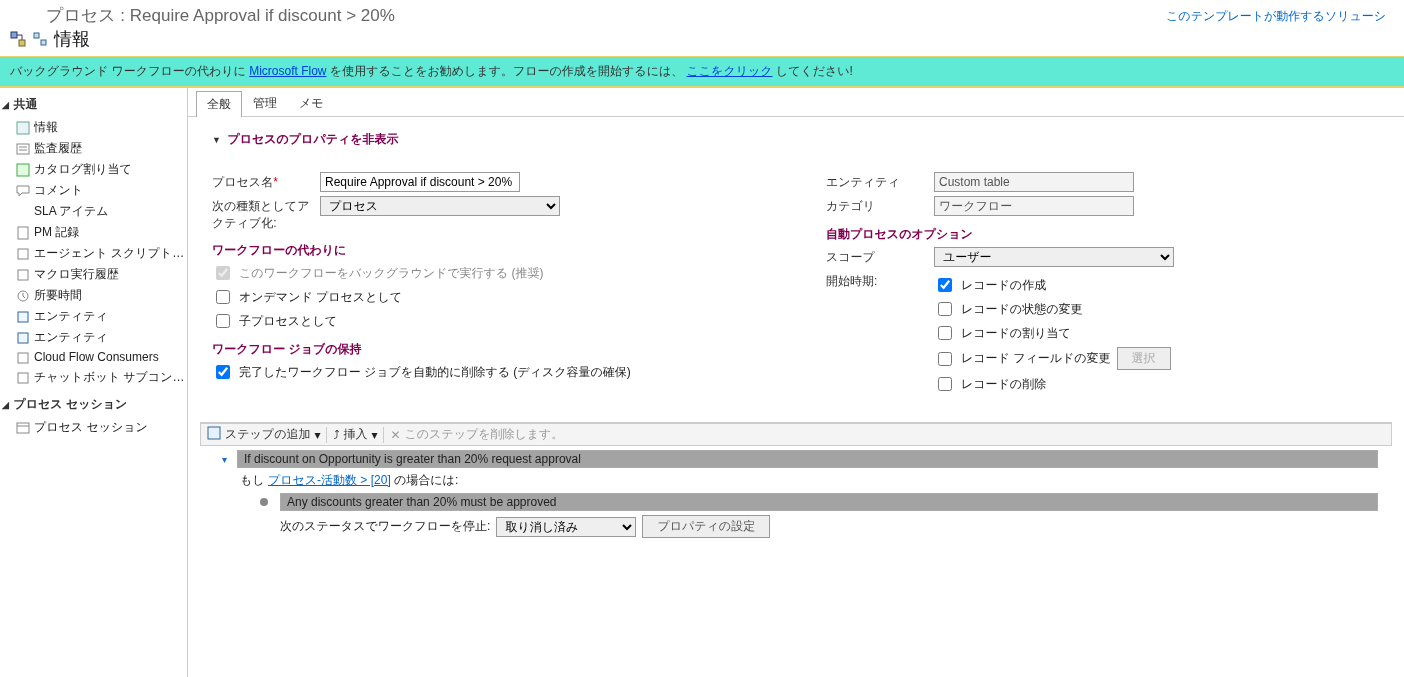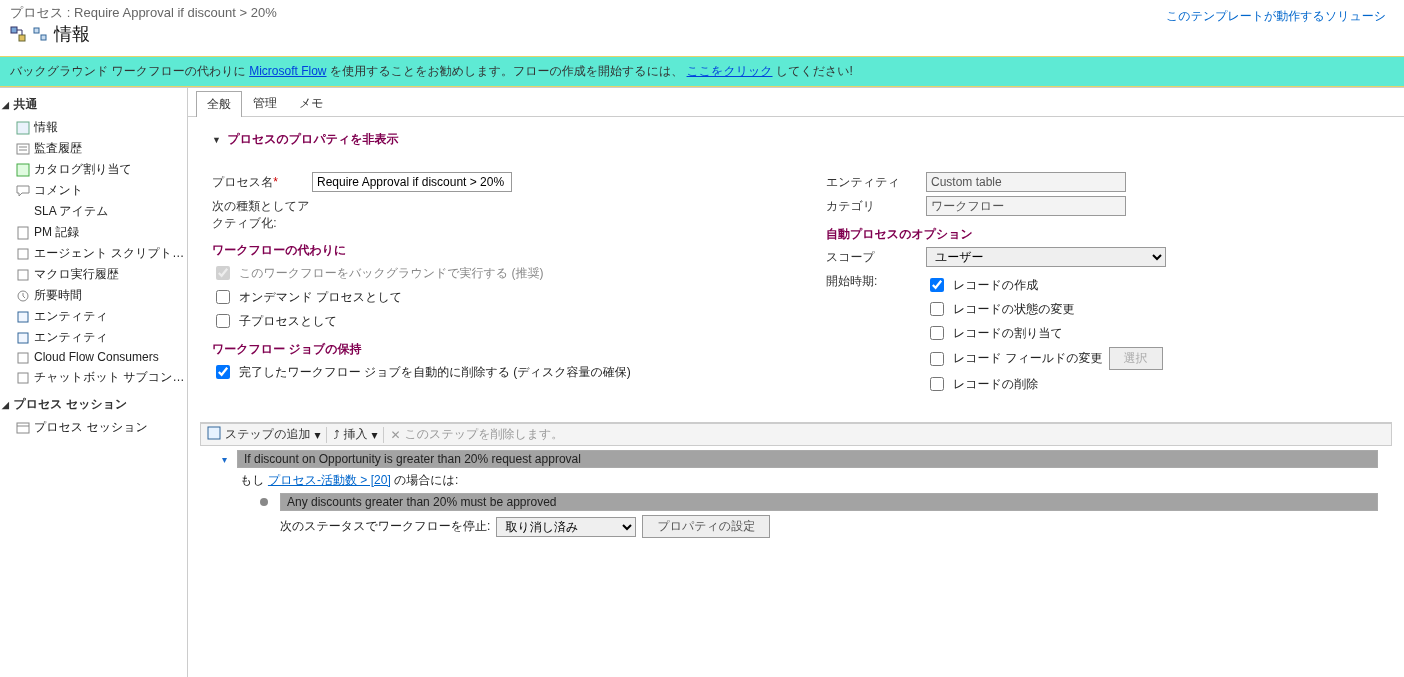--- a/index.html
+++ b/index.html
@@ -1,19 +1,19 @@
 <!DOCTYPE html>
 <html><head>
 <meta charset="utf-8">
 <style>
   * { box-sizing: border-box; }
   body { margin: 0; font-family: "Segoe UI", Meiryo, sans-serif; font-size: 12px; color: #222; background: #fff; }
   .page { width: 1404px; height: 677px; position: relative; overflow: hidden; }
   .topbar { height: 56px; padding: 4px 10px 0 10px; }
-  .crumb { color: #666; font-size: 13px; }
+  .crumb { color: #666; font-size: 17px; margin-left: 36px; }
   .titlerow { display: flex; align-items: center; gap: 6px; }
   .ticon { width: 16px; height: 16px; display: inline-block; vertical-align: middle; }
   .title { font-size: 18px; font-weight: 400; color: #111; margin: 0; }
   .topright { position: absolute; right: 18px; top: 8px; color: #0066cc; font-size: 12px; }
   .banner { background: #5eead4; border-top: 1px solid #e6d36a; border-bottom: 1px solid #e6d36a; padding: 6px 10px; font-size: 12px; color: #333; }
   .banner a { color: #0040dd; text-decoration: underline; }
   .body { display: flex; height: calc(100% - 86px); border-top: 1px solid #ccc; }
   .leftnav { width: 188px; border-right: 1px solid #ccc; padding: 6px 2px; overflow: hidden; }
   .navgrp { font-weight: bold; color: #333; margin: 2px 0 4px 0; }
   .navgrp::before { content: "◢ "; font-size: 9px; color: #333; margin-right: 2px; }
@@ -21,21 +21,21 @@
   .navlist li { padding: 2px 0; cursor: pointer; white-space: nowrap; overflow: hidden; text-overflow: ellipsis; }
   .navlist li .ic { width: 14px; height: 14px; display: inline-block; vertical-align: middle; margin-right: 4px; }
   .main { flex: 1; overflow: hidden; padding: 0; }
   .tabs { border-bottom: 1px solid #ccc; padding: 2px 8px 0 8px; display: flex; gap: 0; }
   .tab { padding: 4px 10px; font-size: 12px; color: #333; border: 1px solid transparent; border-bottom: none; background: none; cursor: pointer; }
   .tab.active { border-color: #aaa; background: #fff; position: relative; top: 1px; font-family: Liberation Serif, serif; }
   .form { padding: 12px 24px; display: flex; gap: 60px; align-items: flex-start; }
   .col { flex: 1; max-width: 640px; }
   .sechead { color: #800050; font-weight: bold; margin: 4px 0 8px 0; }
   .sechead::before { content: "▼ "; font-size: 9px; color: #333; margin-right: 4px; }
-  .row { display: flex; align-items: flex-start; margin: 4px 0; gap: 0; }
+  .row { display: flex; align-items: flex-start; margin: 4px 0; gap: 8px; }
   .lbl { width: 100px; font-size: 12px; color: #333; padding-top: 2px; }
   .req { color: #c00; }
   .fld { flex: 1; }
   input[type=text], select { font-family: inherit; font-size: 12px; height: 20px; border: 1px solid #999; padding: 0 4px; width: 200px; }
   .wide { width: 240px; }
   .ro { background: #f3f3f3; color: #555; }
   .subhead { color: #800050; font-weight: bold; margin: 10px 0 4px 0; font-size: 12px; }
   .chkrow { display: flex; align-items: center; gap: 6px; margin: 4px 0; font-size: 12px; }
   .chkrow input[type=checkbox] { width: 14px; height: 14px; }
   .btn { font-size: 12px; padding: 2px 14px; background: #eee; border: 1px solid #999; color: #555; }
@@ -156,20 +156,25 @@
 
     <div class="form">
 
       <div class="col">
         <div class="row">
           <div class="lbl"><span>プロセス名</span><span class="req">*</span></div>
           <div class="fld"><input type="text" class="wide" value="Require Approval if discount &gt; 20%" style=""></div>
         </div>
         <div class="row">
           <div class="lbl">次の種類としてアクティブ化:</div>
+          <div class="fld">
+            <select class="wide">
+              <option>プロセス</option>
+            </select>
+          </div>
         </div>
         <div class="subhead">ワークフローの代わりに</div>
         <div class="chkrow">
           <input type="checkbox" checked="" disabled="" style="">
           <span style="color:#888">このワークフローをバックグラウンドで実行する (推奨)</span>
         </div>
         <div class="chkrow">
           <input type="checkbox" style="">
           <span>オンデマンド プロセスとして</span>
         </div>

